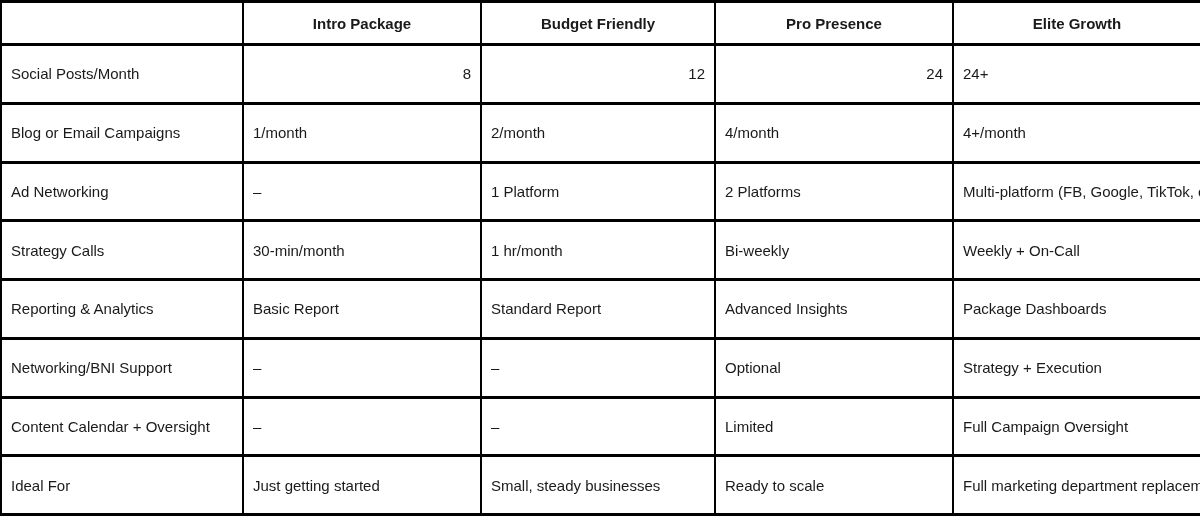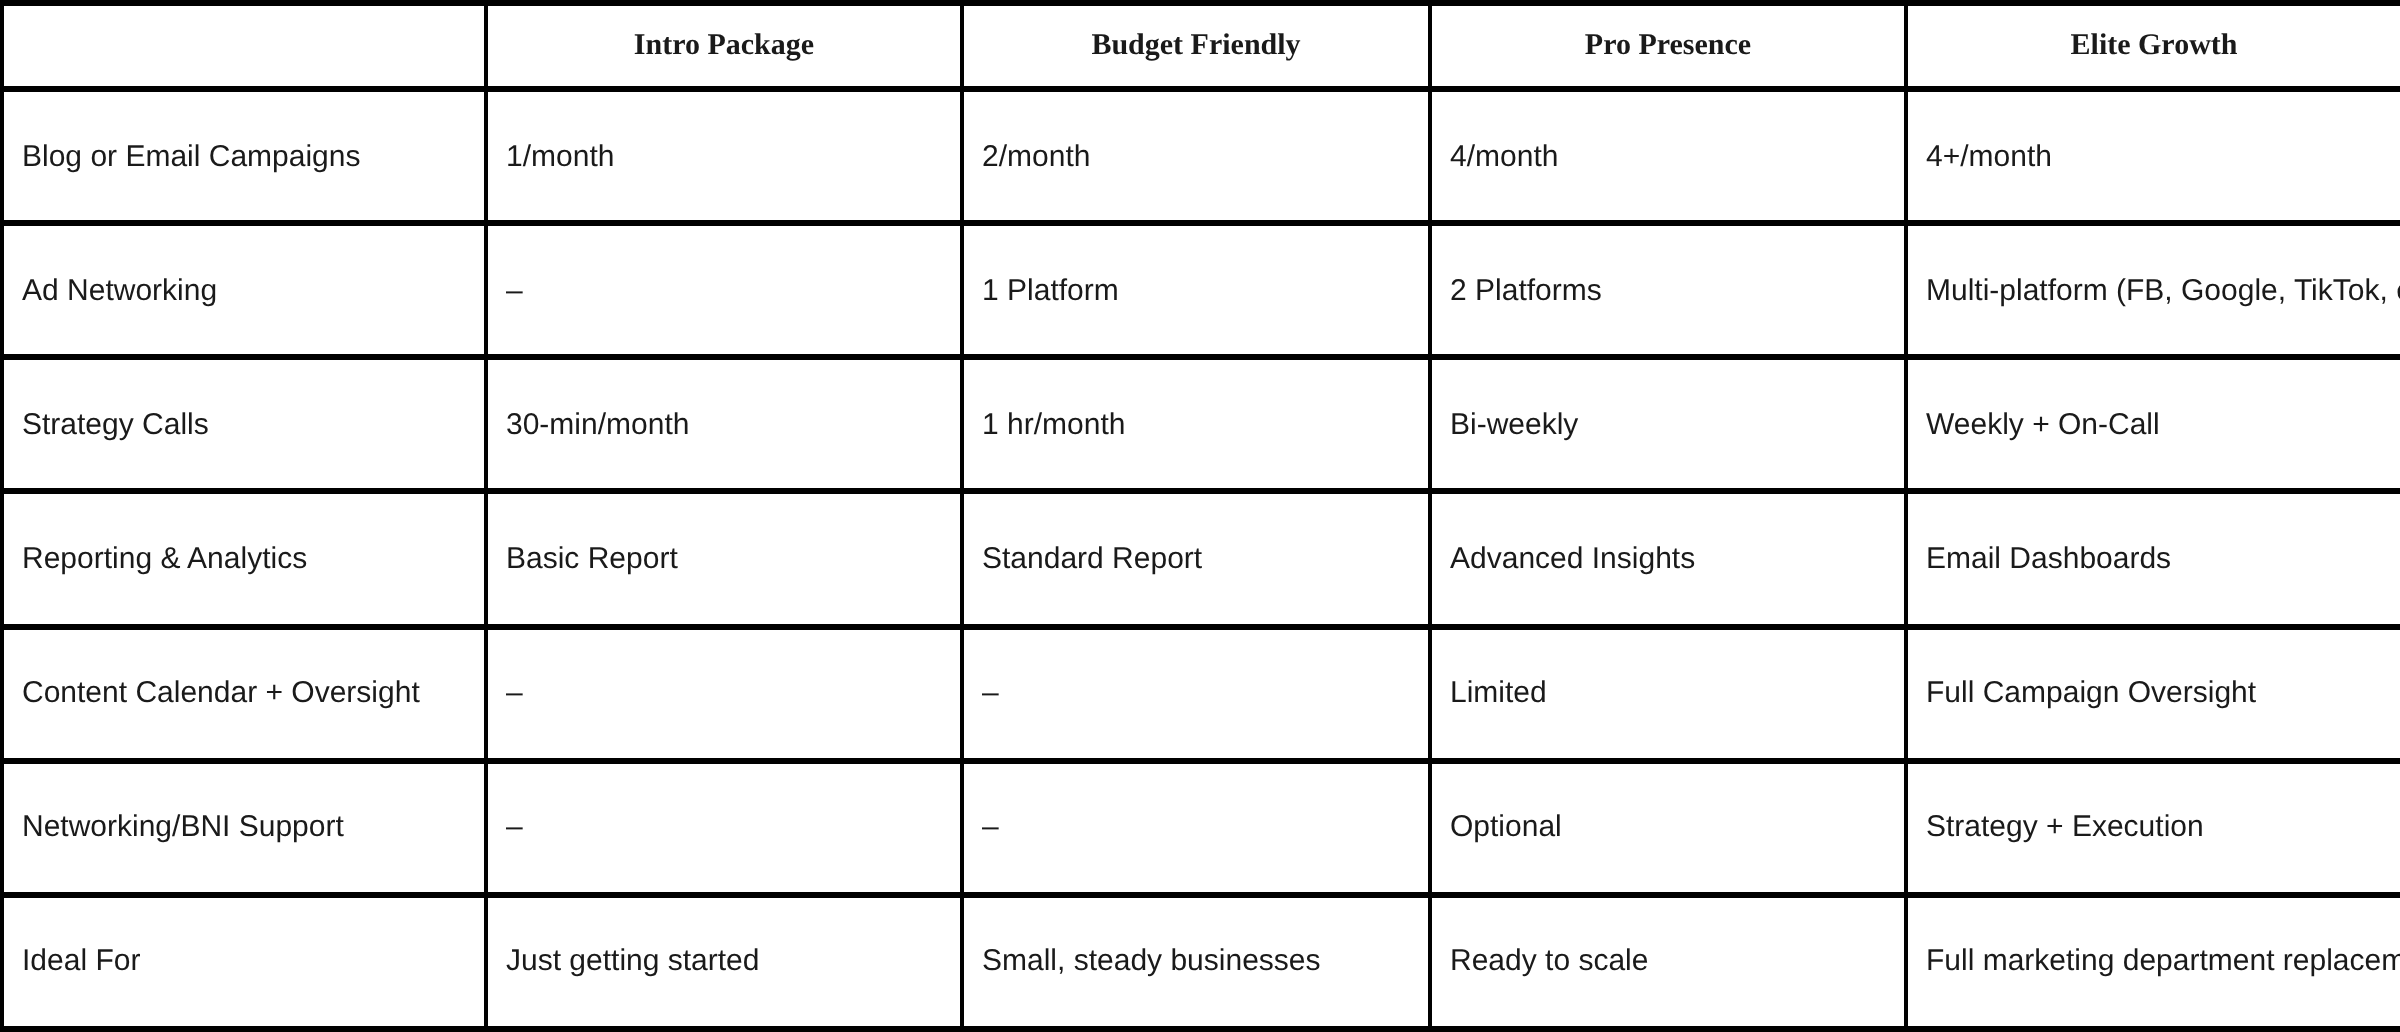--- a/index.html
+++ b/index.html
@@ -35,21 +35,20 @@
     color: #1a1a1a;
     vertical-align: middle;
     overflow: hidden;
     white-space: nowrap;
     text-align: left;
     height: 40px;
   }
   thead th {
     font-weight: bold;
     text-align: center;
-    font-family: Liberation Serif, serif;
   }
   td.num {
     text-align: right;
   }
 </style>
 </head>
 <body>
 
 <table data-name="pricing-table">
   <colgroup>
@@ -62,20 +61,27 @@
   <thead data-name="table-header">
     <tr data-name="header-row">
         <th data-name="corner-cell"></th>
         <th data-name="column-header-intro-package">Intro Package</th>
         <th data-name="column-header-budget-friendly">Budget Friendly</th>
         <th data-name="column-header-pro-presence">Pro Presence</th>
         <th data-name="column-header-elite-growth">Elite Growth</th>
       </tr>
   </thead>
   <tbody data-name="table-body">
+      <tr data-name="table-row-social-posts-month">
+        <td data-name="row-label">Social Posts/Month</td>
+        <td data-name="cell" class="num">8</td>
+        <td data-name="cell" class="num">12</td>
+        <td data-name="cell" class="num">24</td>
+        <td data-name="cell">24+</td>
+      </tr>
       <tr data-name="table-row-blog-or-email-campaigns">
         <td data-name="row-label">Blog or Email Campaigns</td>
         <td data-name="cell">1/month</td>
         <td data-name="cell">2/month</td>
         <td data-name="cell">4/month</td>
         <td data-name="cell">4+/month</td>
       </tr>
       <tr data-name="table-row-ad-management">
         <td data-name="row-label">Ad Networking</td>
         <td data-name="cell">–</td>
@@ -88,35 +94,35 @@
         <td data-name="cell">30-min/month</td>
         <td data-name="cell">1 hr/month</td>
         <td data-name="cell">Bi-weekly</td>
         <td data-name="cell">Weekly + On-Call</td>
       </tr>
       <tr data-name="table-row-reporting-analytics">
         <td data-name="row-label">Reporting &amp; Analytics</td>
         <td data-name="cell">Basic Report</td>
         <td data-name="cell">Standard Report</td>
         <td data-name="cell">Advanced Insights</td>
-        <td data-name="cell">Email Dashboards</td>
+        <td data-name="cell">Package Dashboards</td>
+      </tr>
+      <tr data-name="table-row-networking-bni-support">
+        <td data-name="row-label">Networking/BNI Support</td>
+        <td data-name="cell">–</td>
+        <td data-name="cell">–</td>
+        <td data-name="cell">Optional</td>
+        <td data-name="cell">Strategy + Execution</td>
       </tr>
       <tr data-name="table-row-content-calendar-oversight">
         <td data-name="row-label">Content Calendar + Oversight</td>
         <td data-name="cell">–</td>
         <td data-name="cell">–</td>
         <td data-name="cell">Limited</td>
         <td data-name="cell">Full Campaign Oversight</td>
-      </tr>
-      <tr data-name="table-row-networking-bni-support">
-        <td data-name="row-label">Networking/BNI Support</td>
-        <td data-name="cell">–</td>
-        <td data-name="cell">–</td>
-        <td data-name="cell">Optional</td>
-        <td data-name="cell">Strategy + Execution</td>
       </tr>
       <tr data-name="table-row-ideal-for">
         <td data-name="row-label">Ideal For</td>
         <td data-name="cell">Just getting started</td>
         <td data-name="cell">Small, steady businesses</td>
         <td data-name="cell">Ready to scale</td>
         <td data-name="cell">Full marketing department replacement</td>
       </tr>
     </tbody>
 </table>

